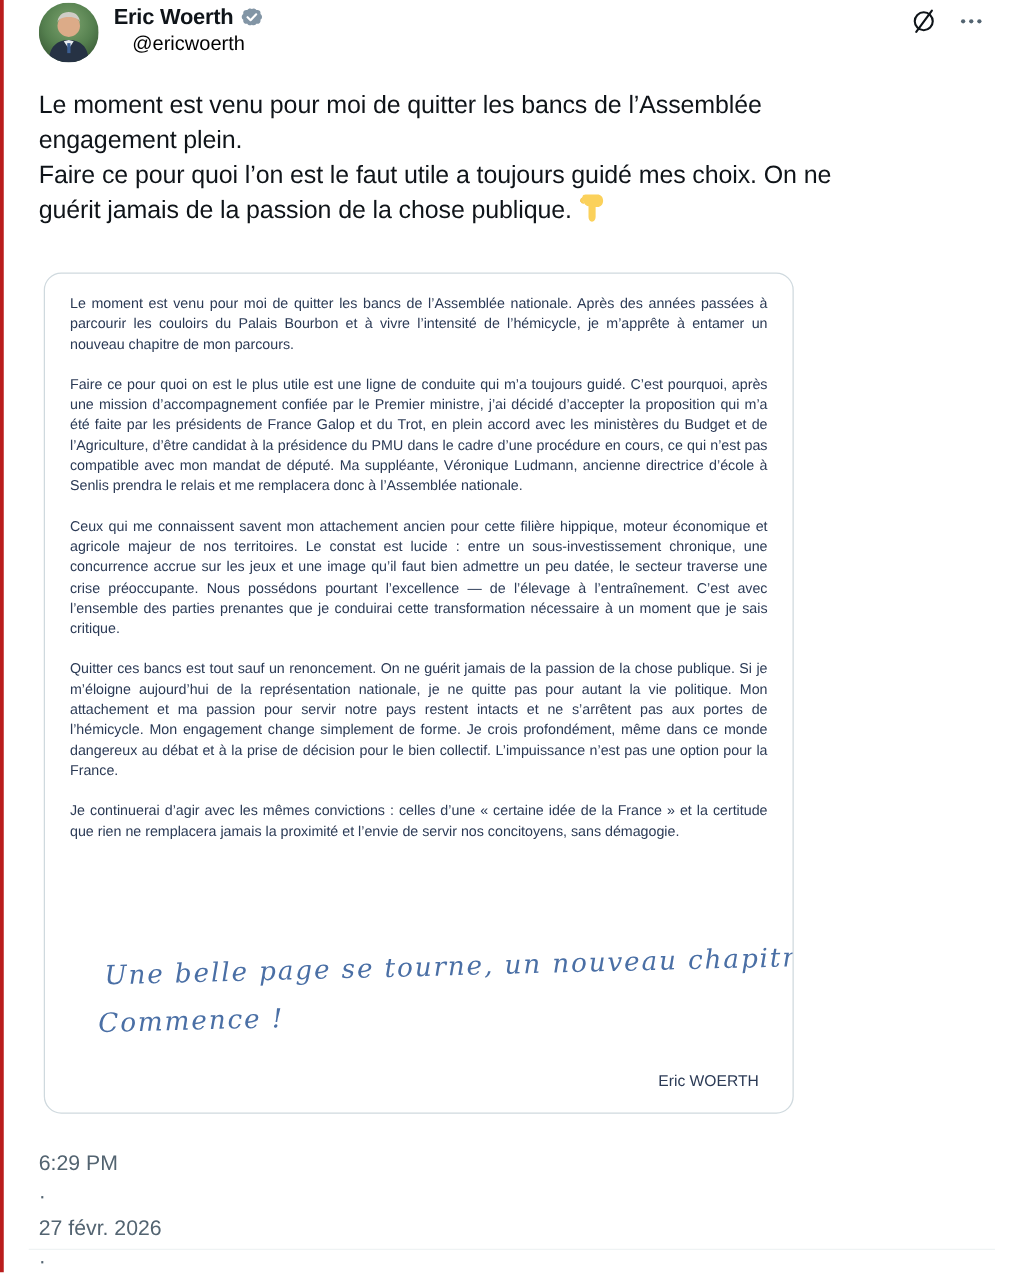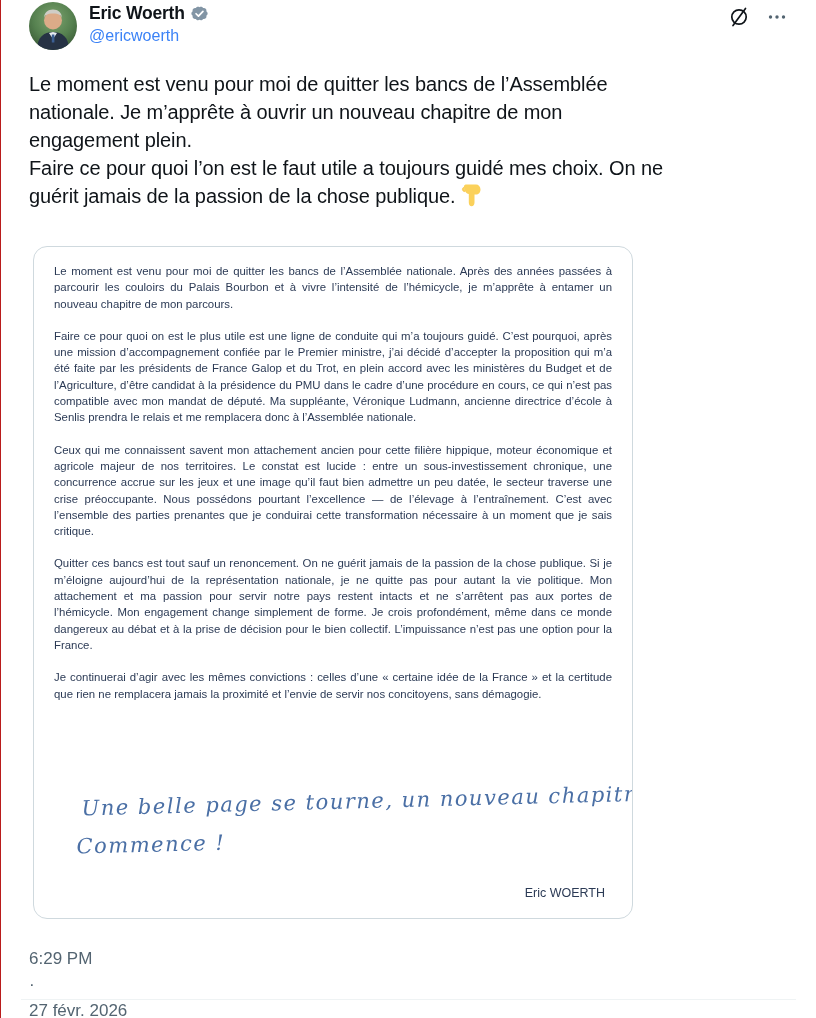--- a/index.html
+++ b/index.html
@@ -3,21 +3,21 @@
 <meta charset="utf-8">
 <style>
   * { margin: 0; padding: 0; box-sizing: border-box; }
   html, body { background: #ffffff; }
   body { font-family: "Liberation Sans", sans-serif; }
   .page {
     position: relative;
     width: 816px;
     height: 1018px;
     background: #ffffff;
-    border-left: 1px solid #b91c1c;
+    border-left: 3px solid #b91c1c;
     overflow: hidden;
     padding: 0 28px;
   }
   
   .header {
     display: flex;
     align-items: flex-start;
     padding-top: 2px;
   }
   .avatar {
@@ -32,22 +32,23 @@
   .display-name {
     font-size: 17.5px;
     font-weight: 700;
     color: #0f1419;
     letter-spacing: -0.2px;
     cursor: pointer;
   }
   .badge { width: 19px; height: 19px; display: inline-block; }
   .handle {
     font-size: 16px;
-    color: #3b82f6;
+    color: #000000;
     margin-top: 3px;
+    text-align: center;
   }
   .header-spacer { flex: 1; }
   .header-icons { display: flex; align-items: center; gap: 16px; padding-top: 4px; }
   .icon-btn { width: 22px; height: 22px; cursor: pointer; display: flex; align-items: center; justify-content: center; }
   
   .tweet-text {
     margin-top: 20px;
     font-size: 20px;
     line-height: 28px;
     color: #0f1419;
@@ -170,21 +171,20 @@
           <circle cx="3.5" cy="10" r="1.7" fill="#536471"></circle>
           <circle cx="10" cy="10" r="1.7" fill="#536471"></circle>
           <circle cx="16.5" cy="10" r="1.7" fill="#536471"></circle>
         </svg>
       </div>
     </div>
   </div>
 
   <div class="tweet-text">
     <div class="tweet-line">Le moment est venu pour moi de quitter les bancs de l’Assemblée</div>
-    <div class="tweet-line">nationale. Je m’apprête à ouvrir un nouveau chapitre de mon</div>
     <div class="tweet-line">engagement plein.</div>
     <div class="tweet-line">Faire ce pour quoi l’on est le faut utile a toujours guidé mes choix. On ne</div>
     <div class="tweet-line"><span>guérit jamais de la passion de la chose publique.</span><span class="emoji">
       <svg width="21" height="23" viewBox="0 0 21 23">
         <path d="M3 2.5 C3 1 4.2 0.5 5.5 0.5 L15 0.5 C17.5 0.5 19.5 2.5 19.5 5.5 C19.5 8.5 17.5 10.5 15 10.5 L13.5 10.5 L13.5 18.5 C13.5 20.5 12.3 22.3 10.6 22.3 C8.9 22.3 7.8 20.5 7.8 18.5 L7.8 10 C5 9.5 3 6.5 3 2.5 Z" fill="#fbd15b"></path>
         <path d="M3.2 3 C2 3.4 1.2 4.6 1.4 5.8 C1.6 7 2.8 7.8 4.2 7.6" fill="#fbd15b" stroke="#f0bc42" stroke-width="0.6"></path>
       </svg>
     </span></div>
   </div>
 

